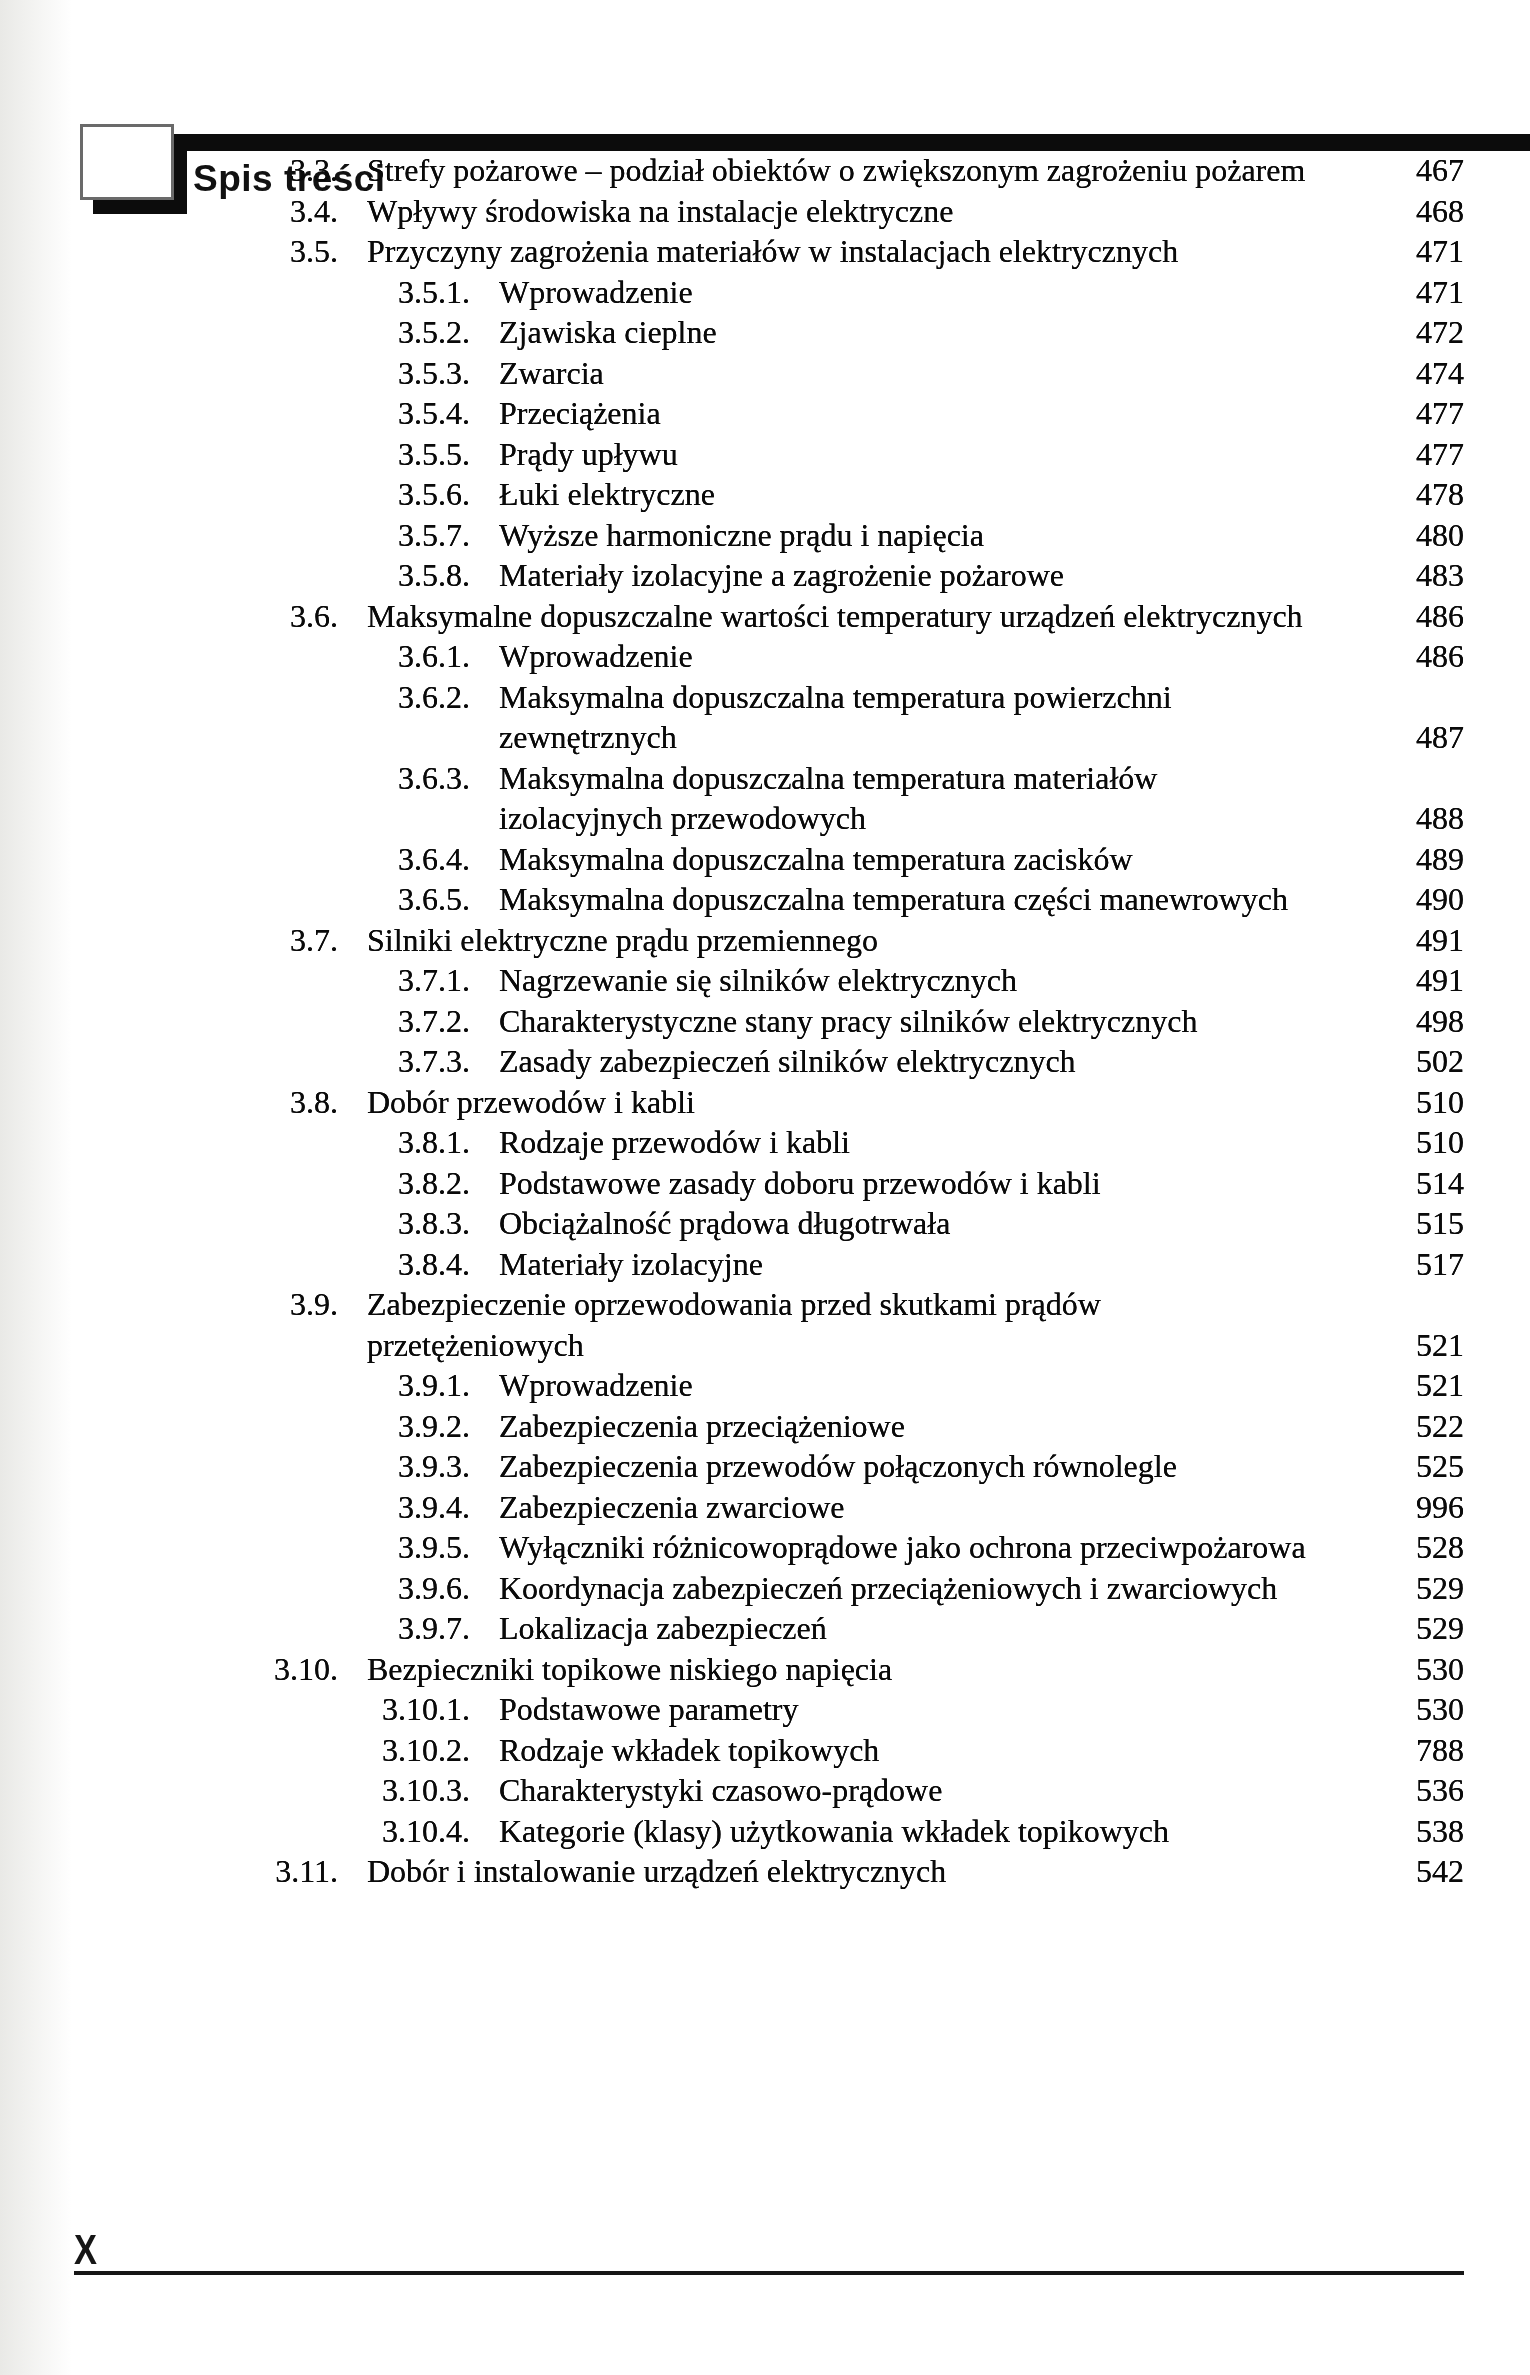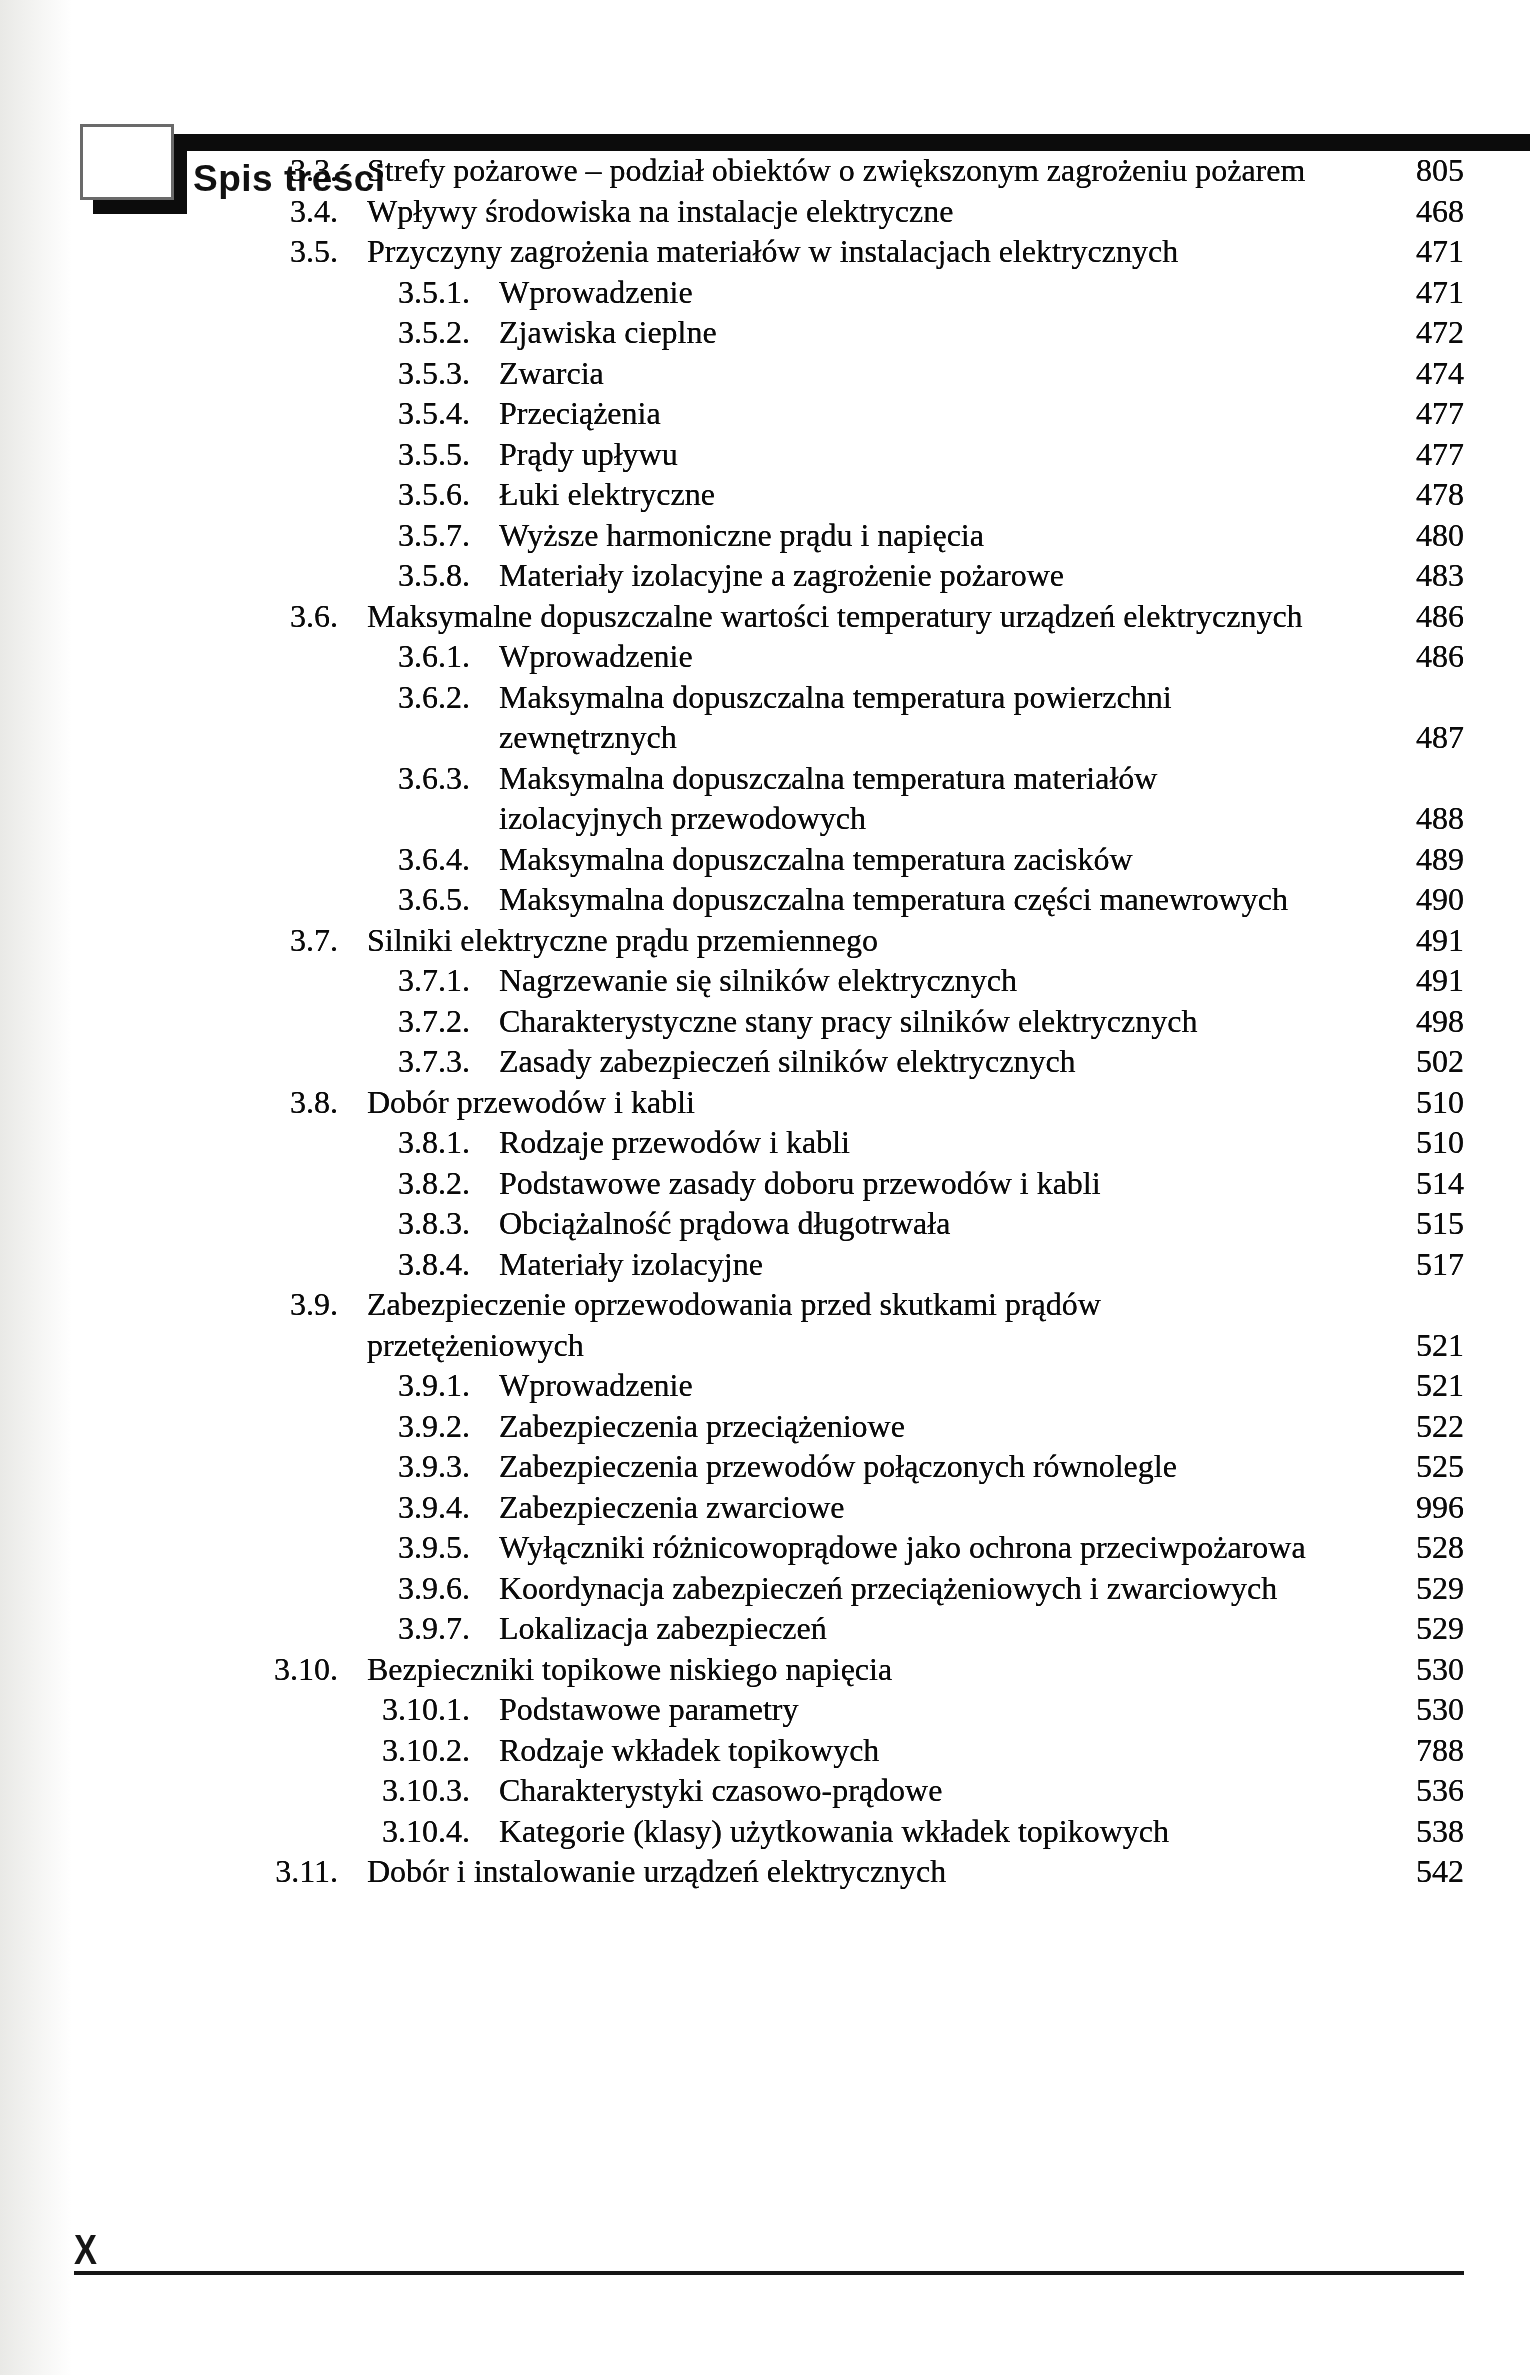--- a/index.html
+++ b/index.html
@@ -72,21 +72,21 @@
 <div class="scan-shadow"></div>
 
 <div class="hdr-bar"></div>
 <div class="hdr-box"></div>
 <div class="hdr-title">Spis treści</div>
 
 <div class="toc">
     <div class="toc-row lvl1">
     <span class="num">3.3.</span>
     <span class="title">Strefy pożarowe – podział obiektów o zwiększonym zagrożeniu pożarem</span>
-    <span class="pg">805</span>
+    <span class="pg">467</span>
   </div>
     <div class="toc-row lvl1">
     <span class="num">3.4.</span>
     <span class="title">Wpływy środowiska na instalacje elektryczne</span>
     <span class="pg">468</span>
   </div>
     <div class="toc-row lvl1">
     <span class="num">3.5.</span>
     <span class="title">Przyczyny zagrożenia materiałów w instalacjach elektrycznych</span>
     <span class="pg">471</span>

